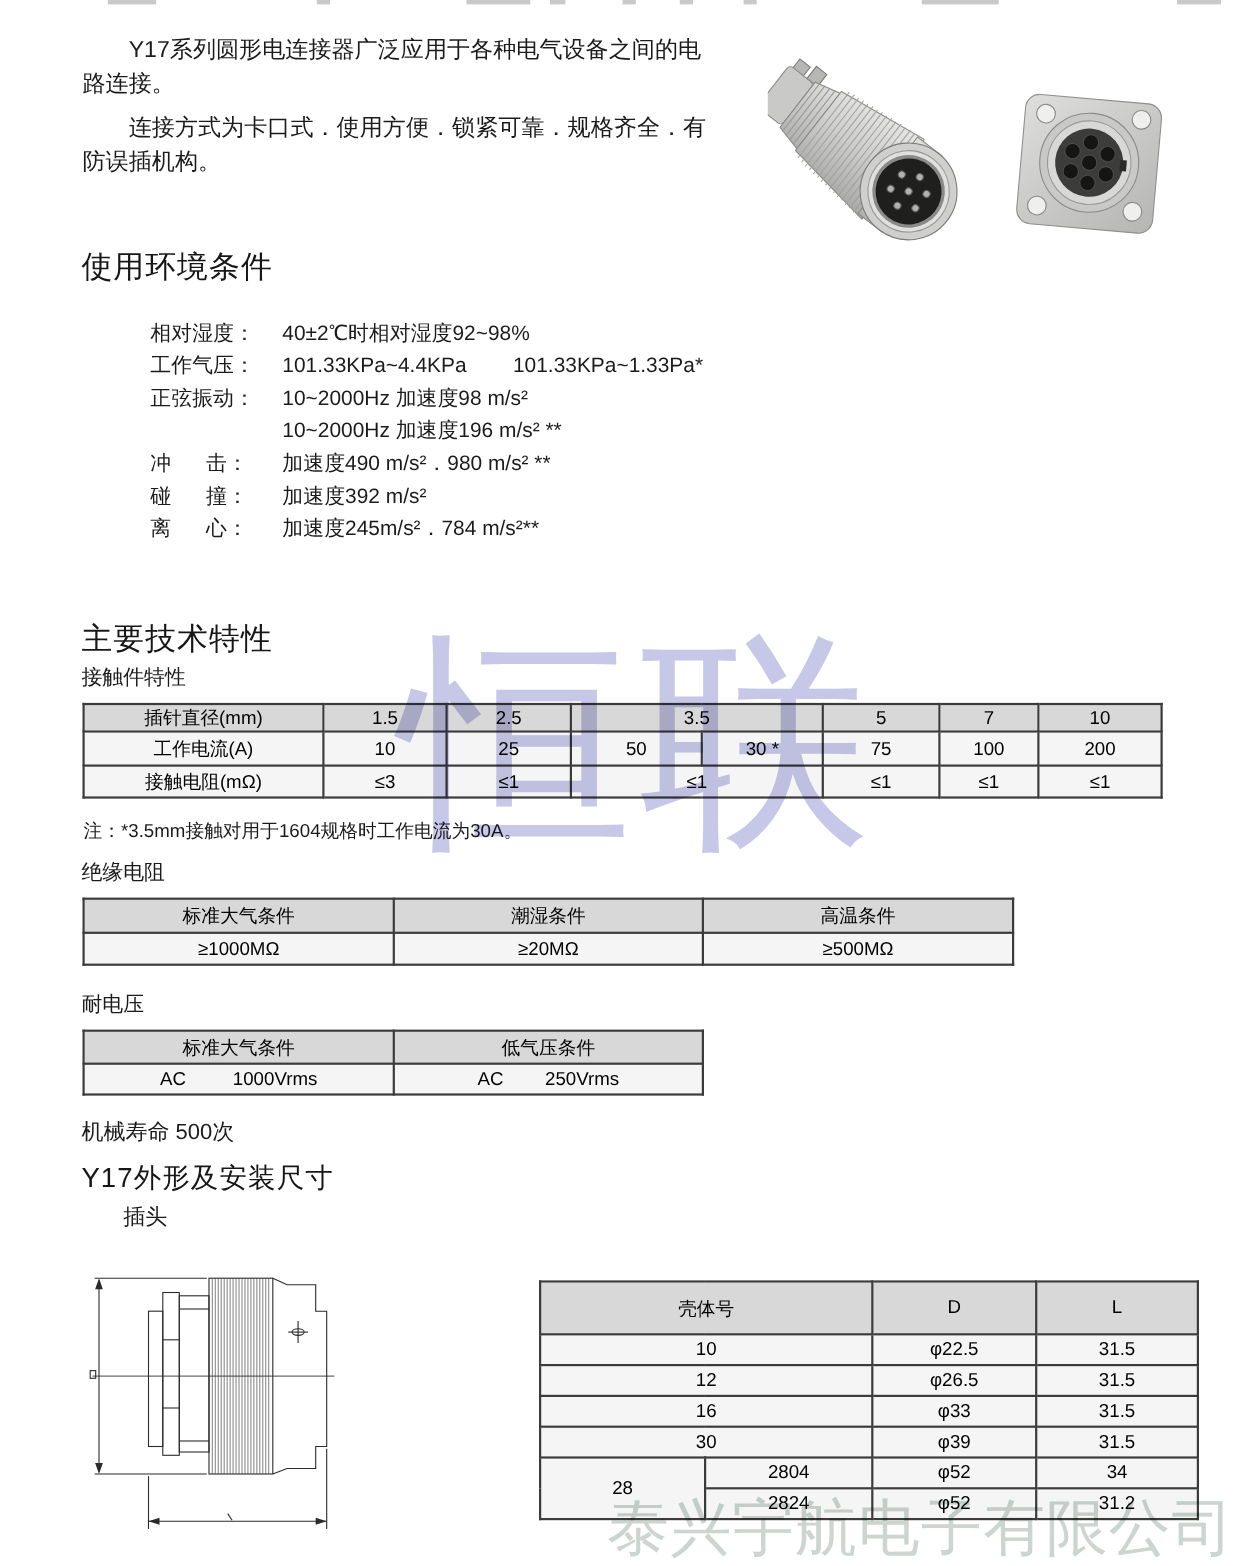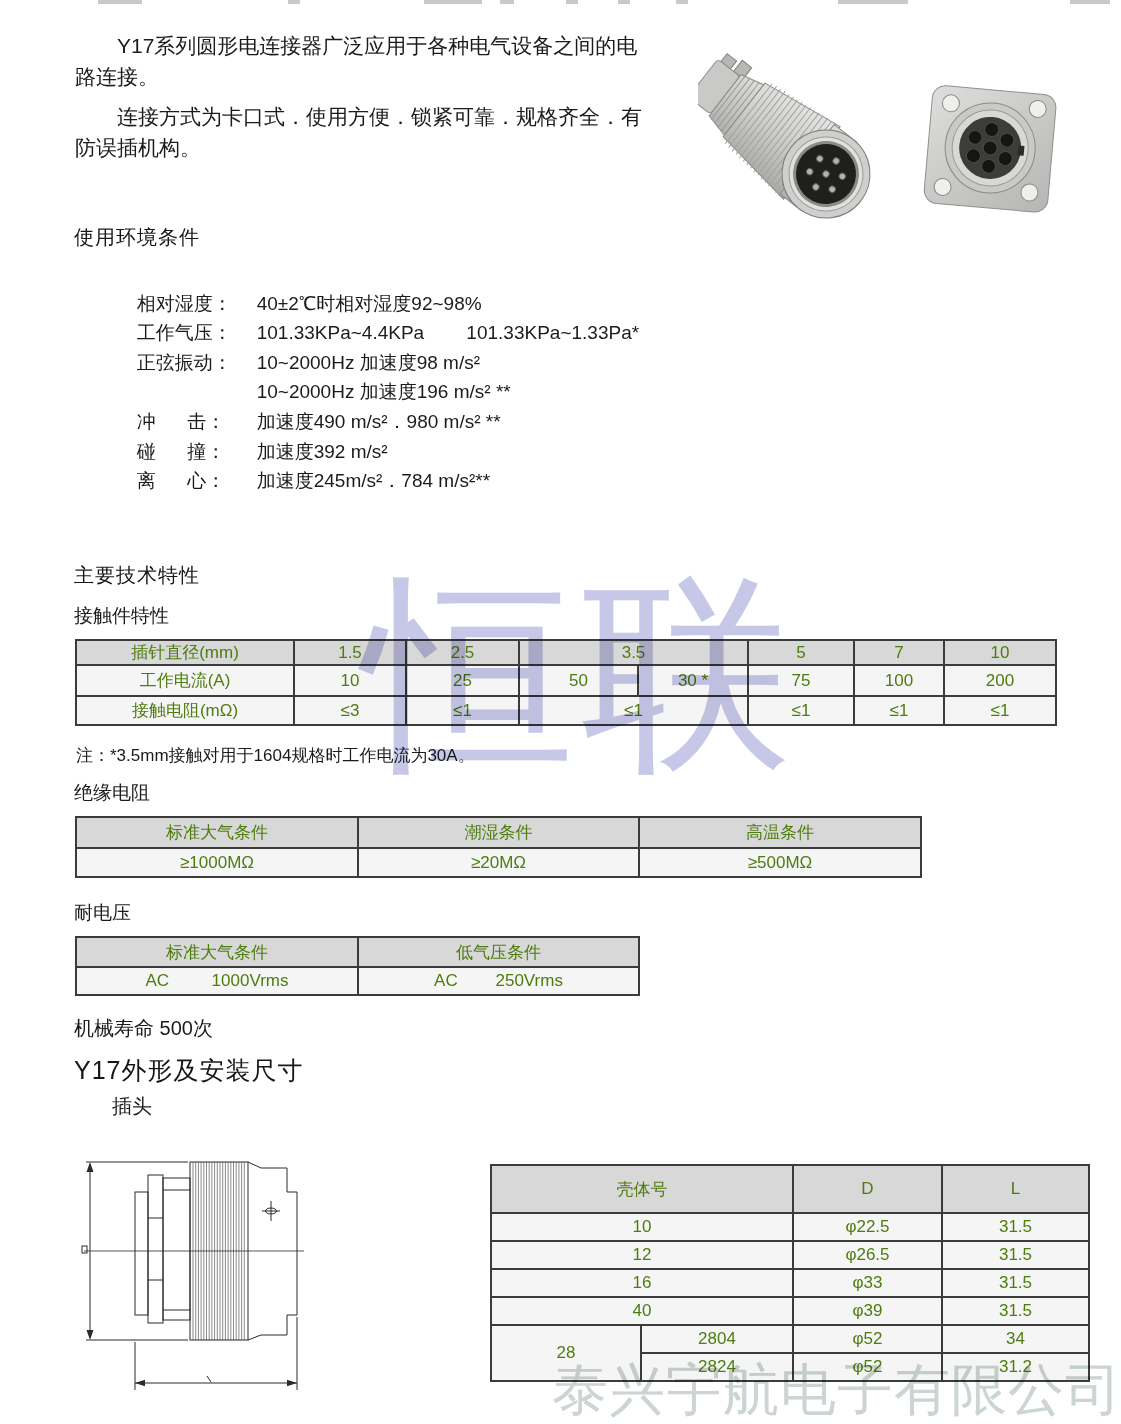--- a/index.html
+++ b/index.html
@@ -7,30 +7,30 @@
     position:relative;width:1121px;height:1424px;background:#ffffff;
     font-family:"Liberation Sans",sans-serif;color:#1b1b1b;overflow:hidden;
     margin:0 auto;
   }
   .abs{position:absolute;}
   .frag{position:absolute;top:0;height:4px;background:#9c9c9c;opacity:.55;}
   
   .intro{position:absolute;left:75px;top:30px;width:582px;font-size:21px;line-height:31px;}
   .intro p{margin:0 0 9px 0;text-indent:2em;}
   
-  .h1{position:absolute;font-size:20px;color:#161616;letter-spacing:1px;white-space:nowrap;}
+  .h1{position:absolute;font-size:28px;color:#161616;letter-spacing:1px;white-space:nowrap;}
   .h2{position:absolute;font-size:19px;color:#1b1b1b;white-space:nowrap;}
   
   .env-rows{position:absolute;left:105px;top:259px;font-size:19px;}
   .env-row{height:29.6px;line-height:29.6px;white-space:pre;}
   .env-row .lab{display:inline-block;width:120px;white-space:pre;}
   .note{position:absolute;white-space:pre;color:#1b1b1b;}
   
   table.t{position:absolute;border-collapse:collapse;table-layout:fixed;
-    font-size:17px;color:#4d7c0f;text-align:center;}
+    font-size:17px;color:#000000;text-align:center;}
   table.t td{border:2px solid #3b3b3b;padding:0;vertical-align:middle;
     background:#f5f5f5;overflow:hidden;white-space:pre;}
   table.t td.hd{background:#d8d8d8;}
   
   .wm-center{position:absolute;left:364px;top:566px;font-size:210px;line-height:218px;
     font-weight:normal;color:#c7c7e8;mix-blend-mode:multiply;letter-spacing:8px;
     white-space:nowrap;pointer-events:none;}
   .wm-bottom{position:absolute;left:552px;top:1360px;font-size:56px;line-height:60px;
     font-family:"Liberation Serif",serif;color:#ccd5d0;mix-blend-mode:multiply;
     white-space:nowrap;letter-spacing:1px;pointer-events:none;}
@@ -350,21 +350,21 @@
       <td colspan="2">12</td>
       <td>φ26.5</td>
       <td>31.5</td>
     </tr>
     <tr style="height:28px">
       <td colspan="2">16</td>
       <td>φ33</td>
       <td>31.5</td>
     </tr>
     <tr style="height:28px">
-      <td colspan="2">40</td>
+      <td colspan="2">30</td>
       <td>φ39</td>
       <td>31.5</td>
     </tr>
     <tr style="height:28px">
       <td rowspan="2">28</td>
       <td>2804</td>
       <td>φ52</td>
       <td>34</td>
     </tr>
     <tr style="height:28px">

